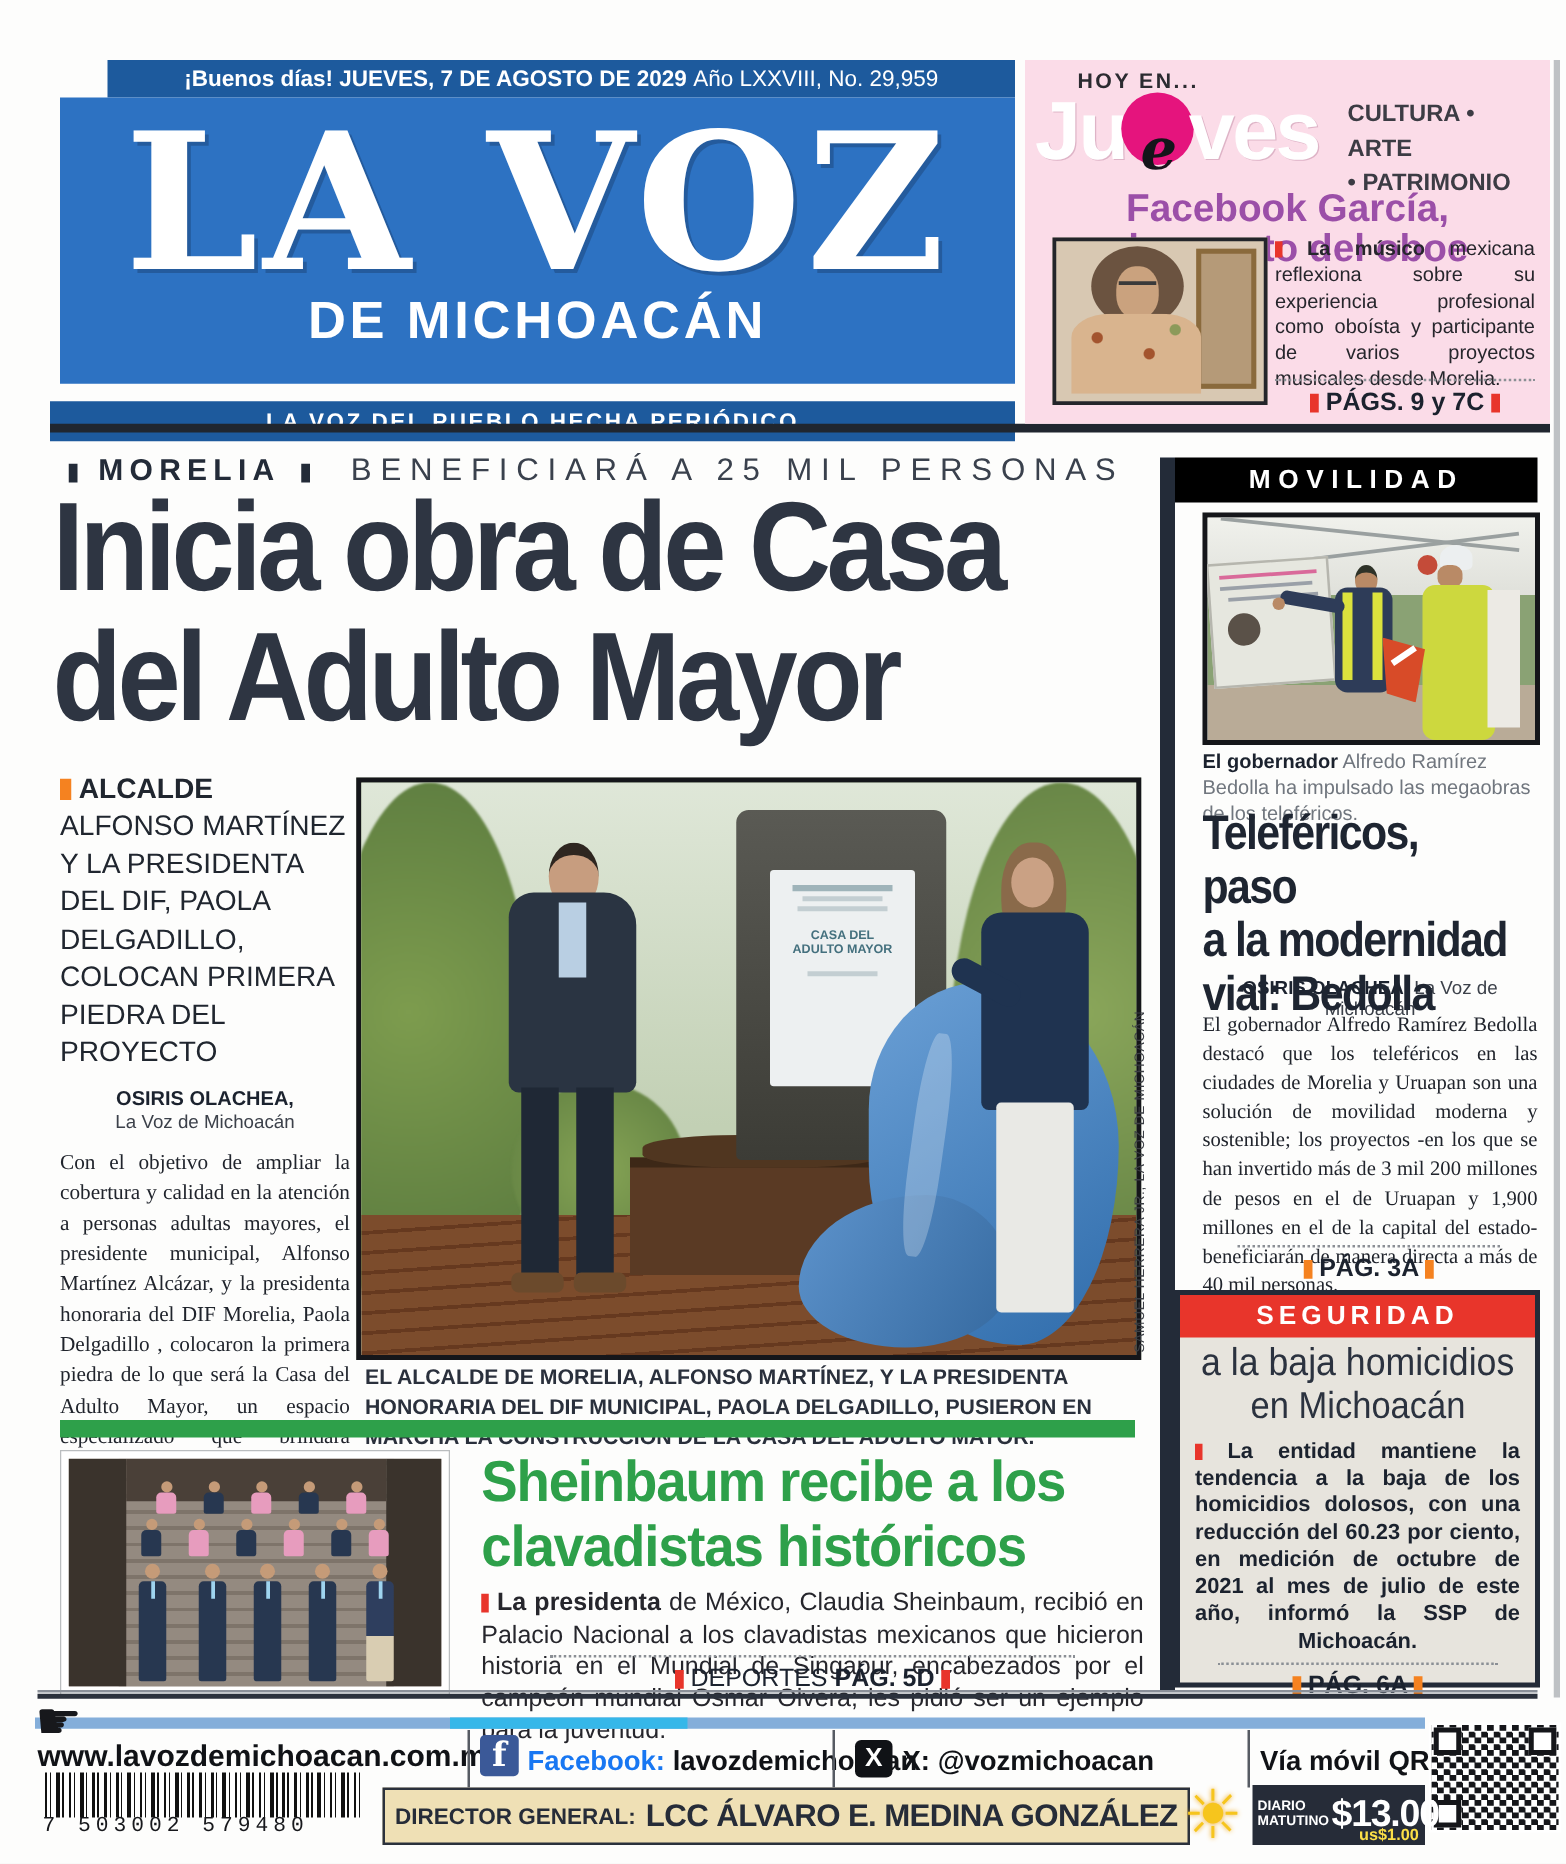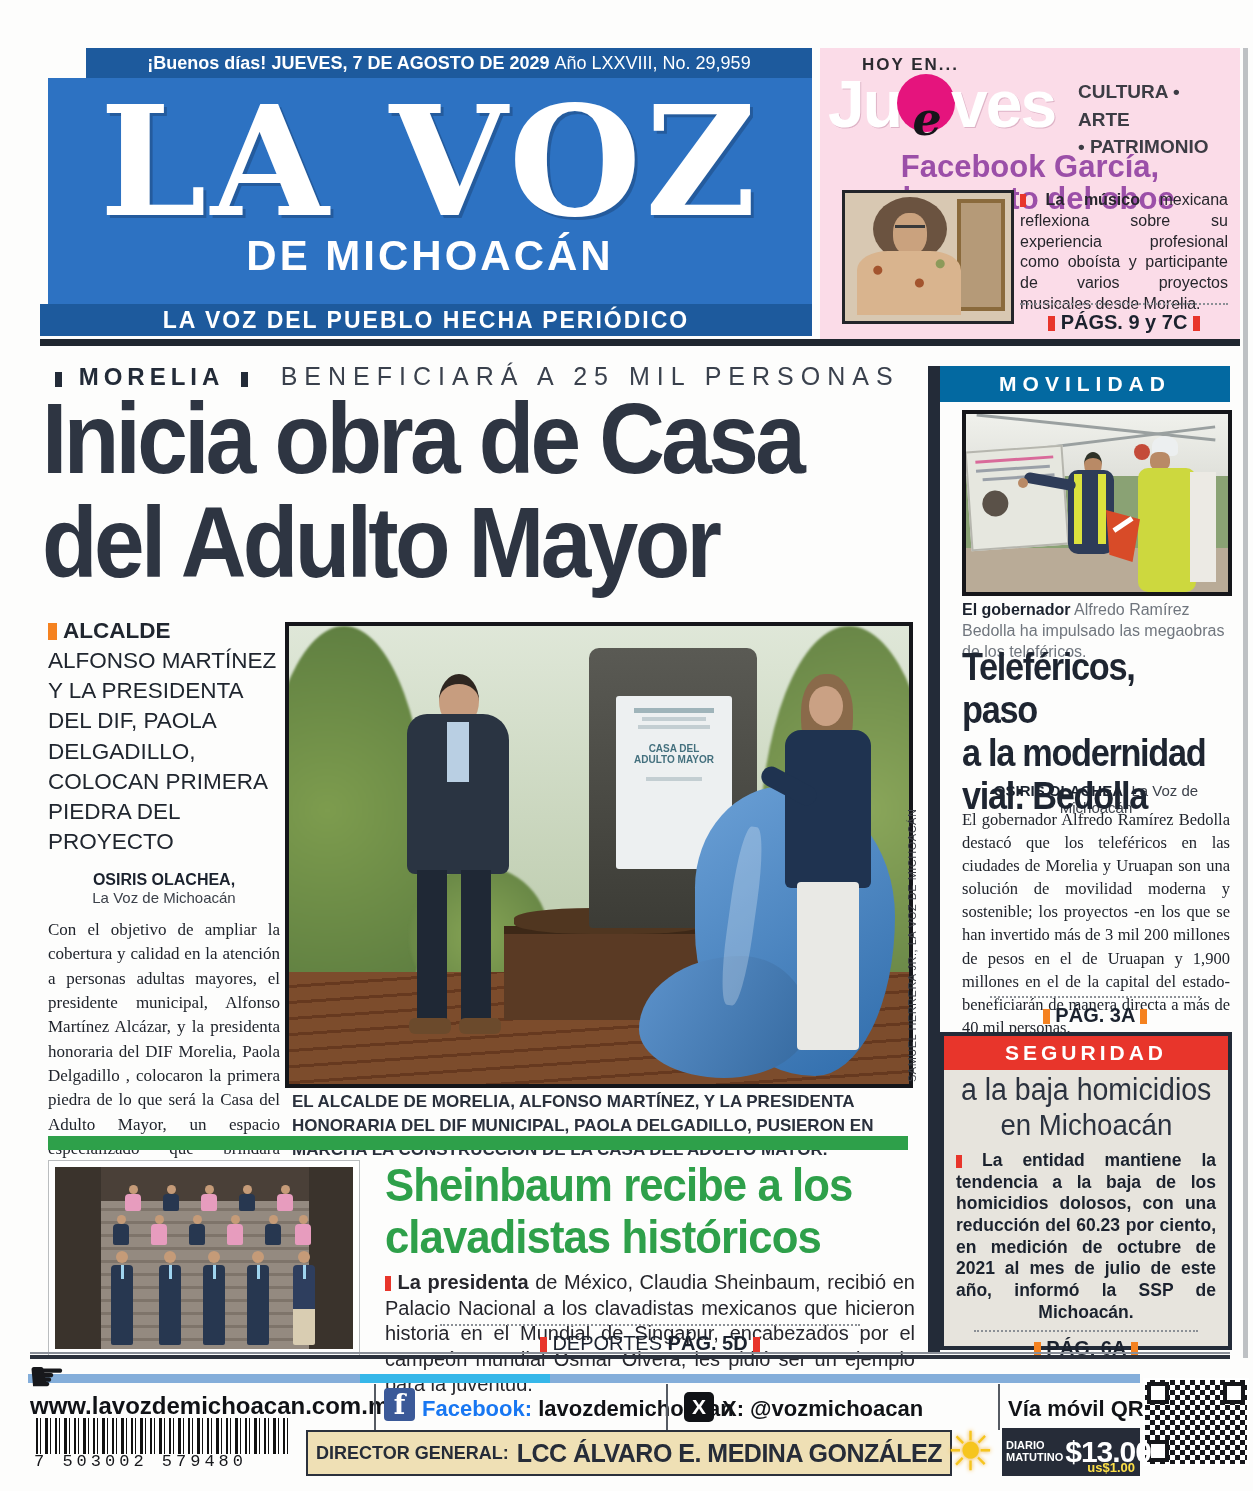--- a/index.html
+++ b/index.html
@@ -9,23 +9,23 @@
   .sq{display:inline-block;width:7px;height:15px;vertical-align:-2px;}
   .dotted{border-top:2px dotted #70757c;}
   .condX{display:inline-block;transform-origin:left center;}
   
   #date-bar{left:86px;top:48px;width:726px;height:30px;background:#1d5a9d;color:#fff;
             display:flex;align-items:center;justify-content:center;font-size:18px;}
   #masthead{left:48px;top:78px;width:764px;height:229px;background:#2d72c2;text-align:center;}
   #masthead .title{font-family:"DejaVu Serif",serif;font-weight:900;color:#fff;font-size:152px;
                    line-height:1;letter-spacing:4px;margin-top:8px;text-shadow:3px 3px 0 rgba(20,50,90,.35);}
   #masthead .subtitle{color:#fff;font-weight:900;font-size:42px;letter-spacing:3px;margin-top:-6px;}
-  #tagline-bar{left:40px;top:304px;width:772px;height:32px;background:#1d5a9d;color:#fff;
+  #tagline-bar{left:40px;top:321px;width:772px;height:32px;background:#1d5a9d;color:#fff;
                display:flex;align-items:center;justify-content:center;font-weight:700;
-               font-size:23px;letter-spacing:2px;}
+               font-size:18px;letter-spacing:2px;}
   #header-rule{left:40px;top:339px;width:1200px;height:7px;background:#20262f;}
   #page-right-edge{left:1243px;top:48px;width:5px;height:1310px;background:#8a8f96;opacity:.55;}
   
   #jueves-box{left:820px;top:48px;width:420px;height:291px;background:#fbdce8;}
   #jv-kicker{left:42px;top:7px;font-weight:700;font-size:17px;letter-spacing:2px;color:#2b2b30;}
   #jv-brand{left:8px;top:18px;color:#fff;font-weight:900;font-size:66px;letter-spacing:-2px;
             text-shadow:1px 1px 0 rgba(180,120,150,.4);}
   #jv-brand .circle{display:inline-block;width:58px;height:58px;border-radius:50%;background:#e5147d;
             text-align:center;vertical-align:-8px;margin:0 -4px;}
   #jv-brand .circle span{font-family:"DejaVu Serif",serif;font-style:italic;font-weight:700;
@@ -60,21 +60,21 @@
                 padding:6px;box-sizing:border-box;}
   #sports-scene{position:relative;width:100%;height:100%;background:#6b5d52;overflow:hidden;}
   #sports-h1,#sports-h2{color:#2ea04a;font-weight:900;letter-spacing:-1px;white-space:nowrap;}
   #sports-h1{left:385px;top:1158px;font-size:46px;}
   #sports-h2{left:385px;top:1210px;font-size:46px;}
   #sports-sum{left:385px;top:1270px;width:530px;font-size:20px;line-height:1.28;color:#26262c;text-align:justify;}
   #sports-ref{left:440px;top:1324px;width:420px;text-align:center;font-size:20px;color:#1b222e;
               border-top:2px dotted #8b8f95;padding-top:6px;}
   
   #rc-border{left:928px;top:366px;width:12px;height:986px;background:#232b38;}
-  #mov-bar{left:940px;top:366px;width:290px;height:36px;background:#0369a1;color:#fff;display:flex;
+  #mov-bar{left:940px;top:366px;width:290px;height:36px;background:#000000;color:#fff;display:flex;
            align-items:center;justify-content:center;font-weight:900;font-size:21px;letter-spacing:6px;}
   #mov-photo{left:962px;top:410px;width:262px;height:178px;border:4px solid #15161a;background:#e9eae5;overflow:hidden;}
   #mov-caption{left:962px;top:600px;width:268px;font-size:16px;line-height:1.3;color:#70767e;}
   #mov-h{left:962px;top:646px;width:280px;font-size:39px;font-weight:900;line-height:1.1;
          letter-spacing:-1.5px;color:#1e2531;}
   #mov-byline{left:962px;top:782px;width:268px;text-align:center;font-size:15px;}
   #mov-body{left:962px;top:808px;width:268px;font-family:"Liberation Serif","DejaVu Serif",serif;
             font-size:16.5px;line-height:1.4;text-align:justify;color:#20242c;}
   #mov-ref{left:990px;top:996px;width:210px;text-align:center;font-weight:900;font-size:20px;color:#1b222e;
            border-top:2px dotted #8b8f95;padding-top:6px;}

